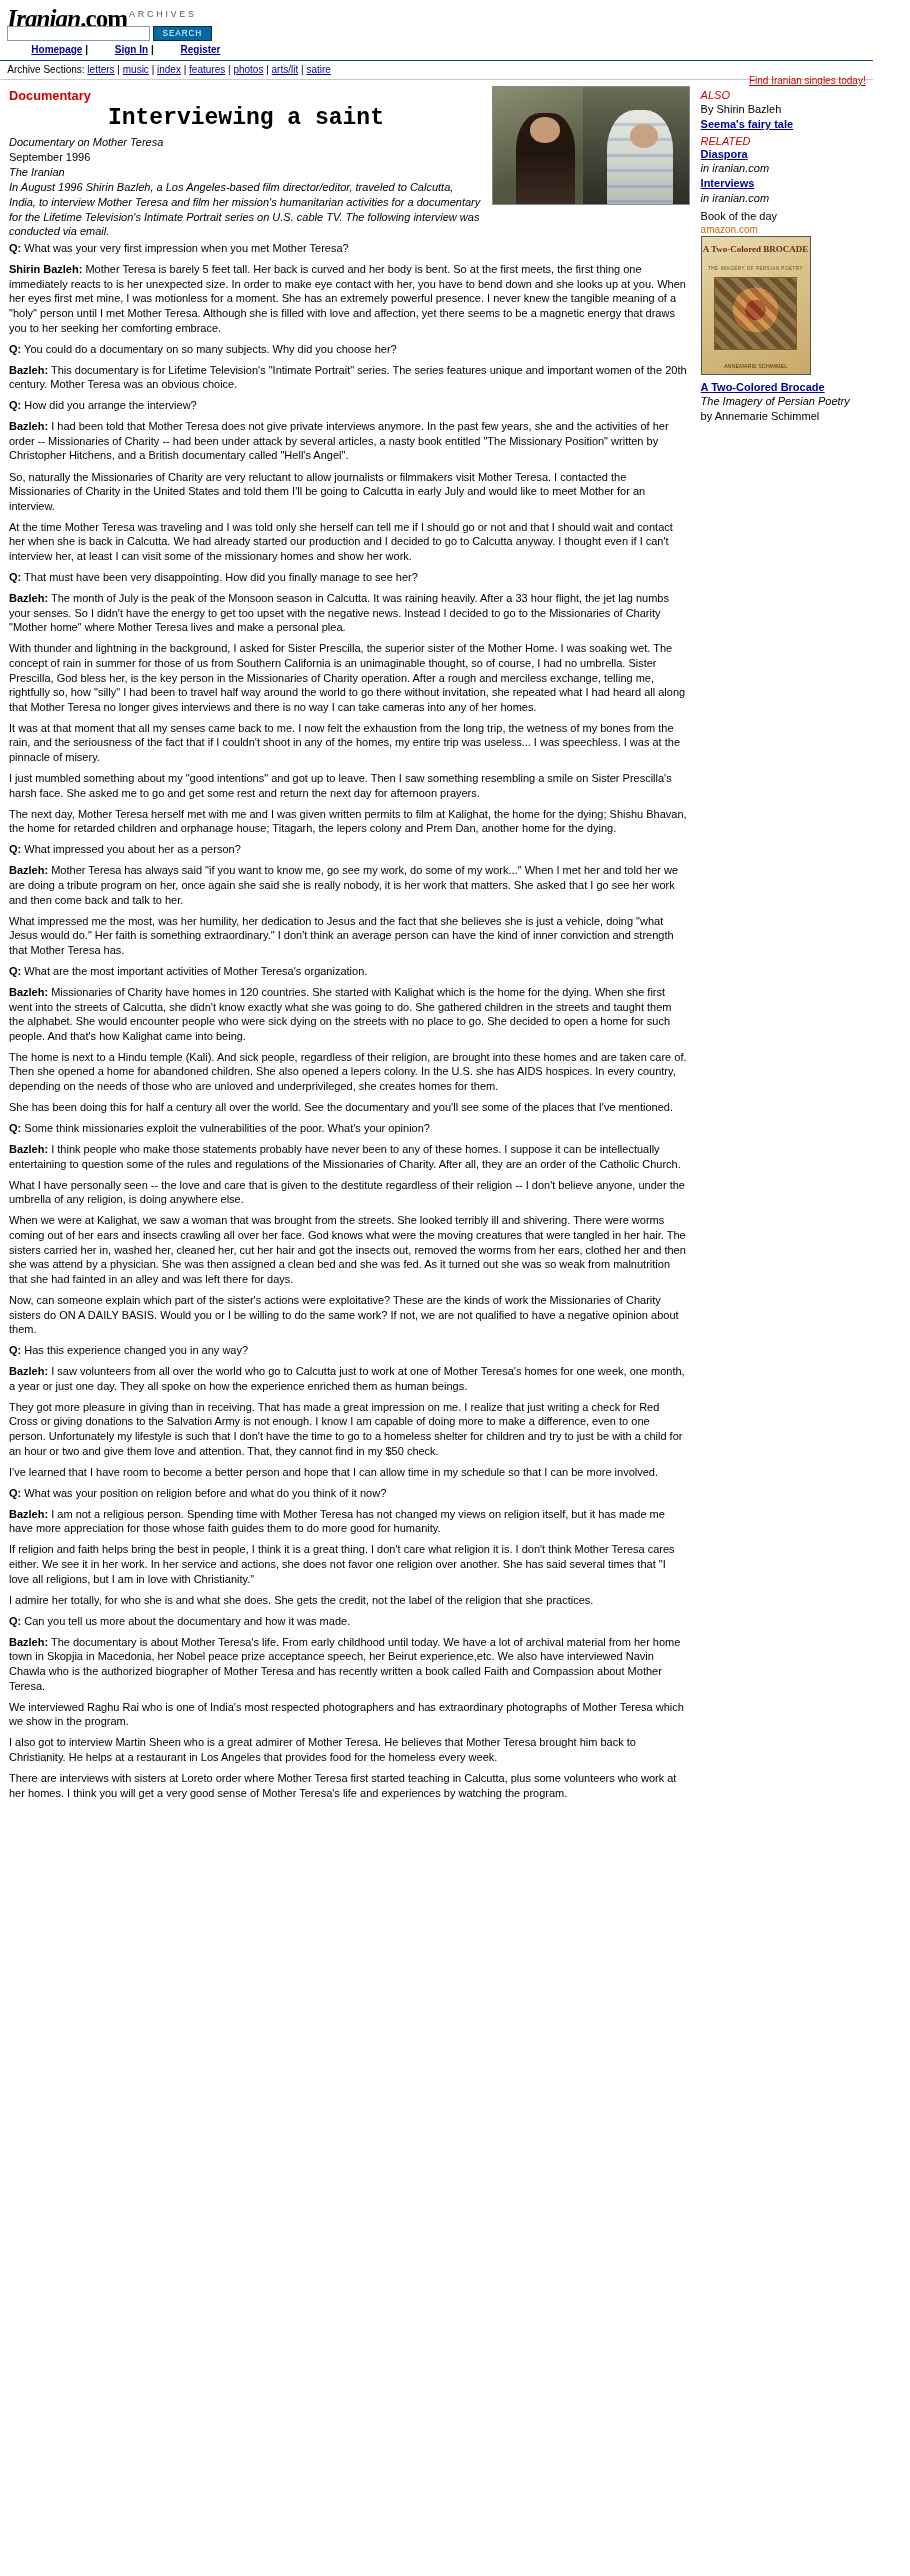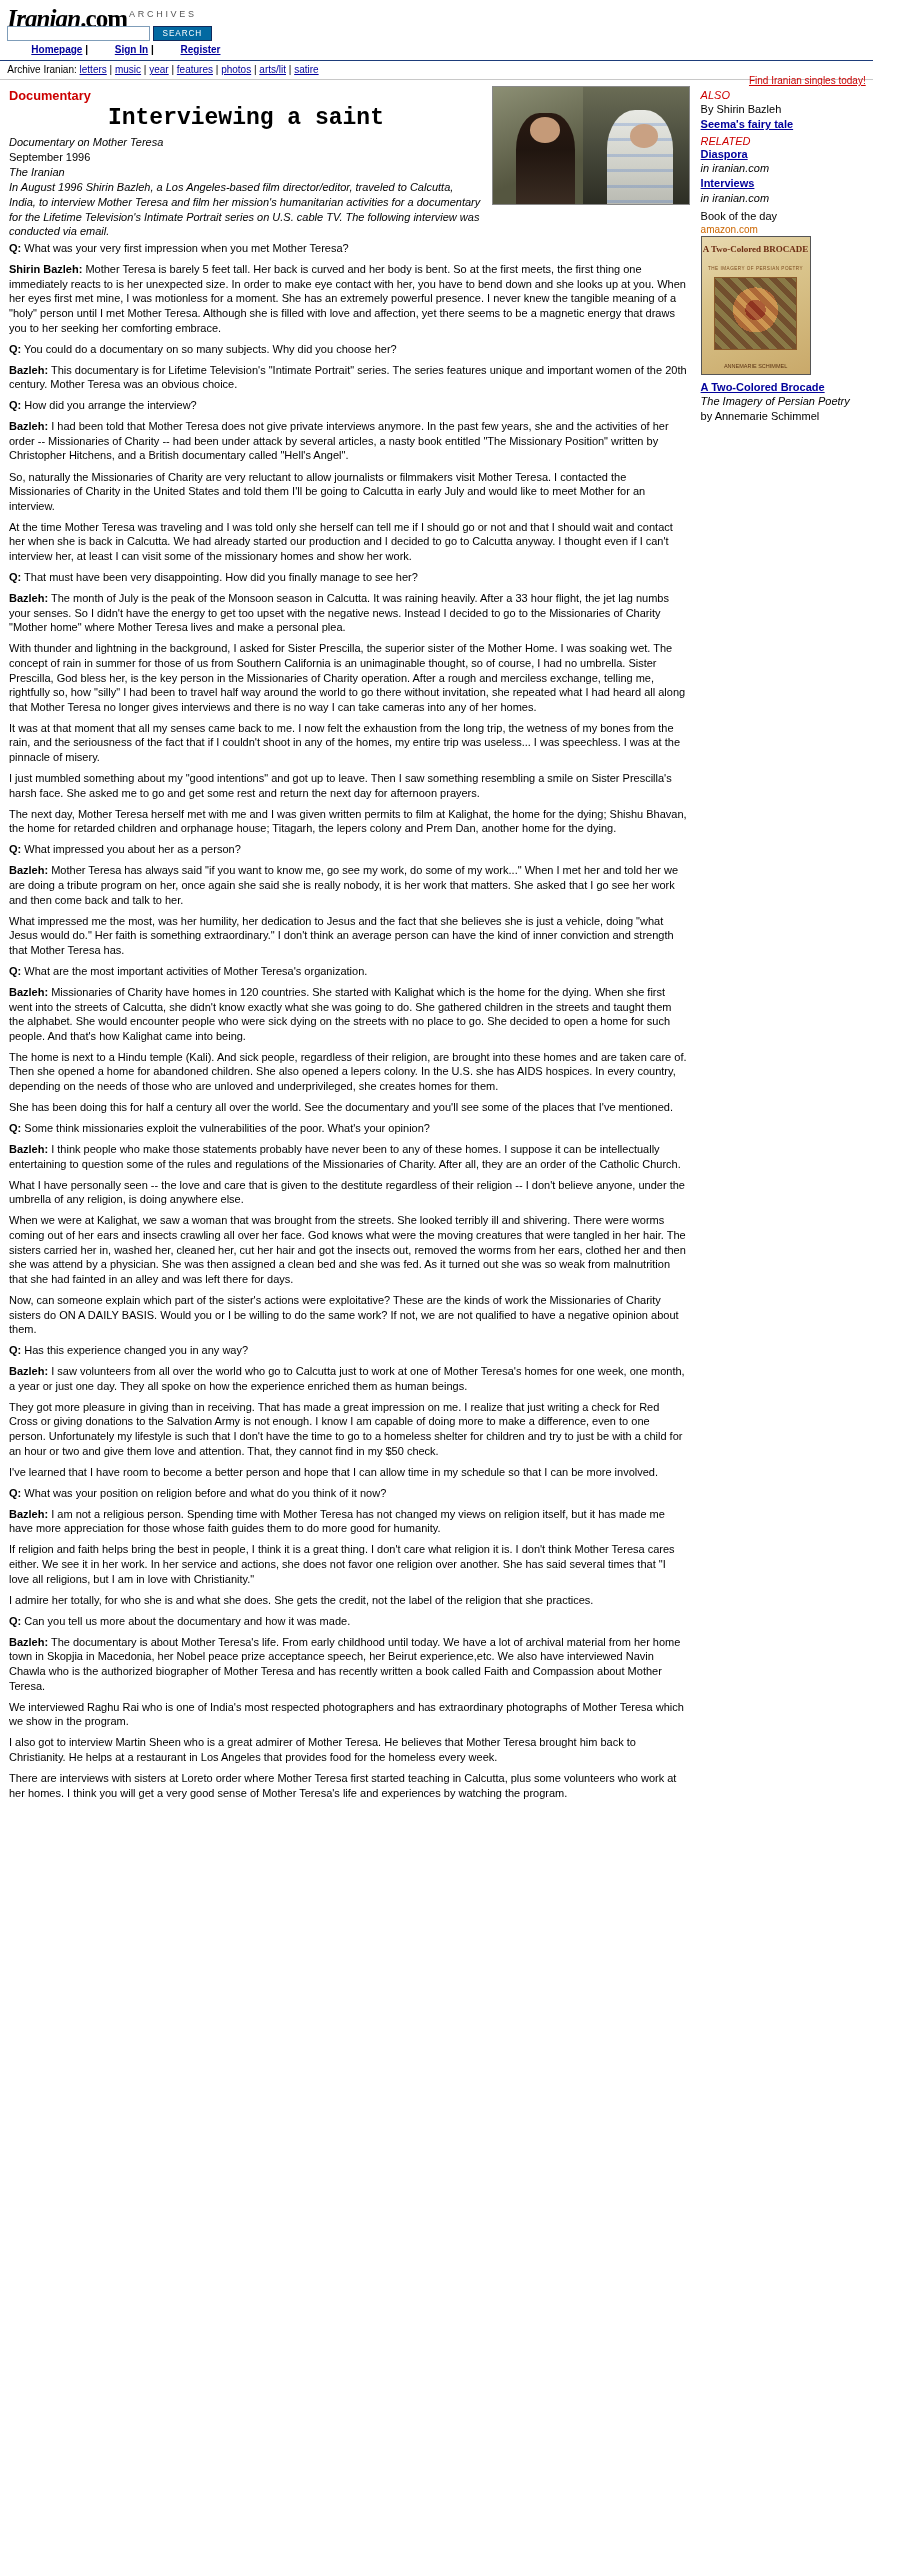--- a/index.html
+++ b/index.html
@@ -334,24 +334,24 @@
       <input class="search-input" type="text" placeholder="" style="">
       <button class="search-btn">SEARCH</button>
     </div>
     <div class="nav-links">
       <a href="#">Homepage</a><span class="nav-sep"> | </span><a href="#">Sign In</a><span class="nav-sep"> | </span><a href="#">Register</a>
     </div>
   </div>
   <div class="rule-blue"></div>
 
   <div class="archive-bar">
-    <span>Archive Iranian:</span>
+    <span>Archive Sections:</span>
     <a href="#">letters</a> |
     <a href="#">music</a> |
-    <a href="#">year</a> |
+    <a href="#">index</a> |
     <a href="#">features</a> |
     <a href="#">photos</a> |
     <a href="#">arts/lit</a> |
     <a href="#">satire</a>
     <span class="archive-right"><a href="#">Find Iranian singles today!</a></span>
   </div>
 
   <div class="content">
 
     <div class="main-col">

